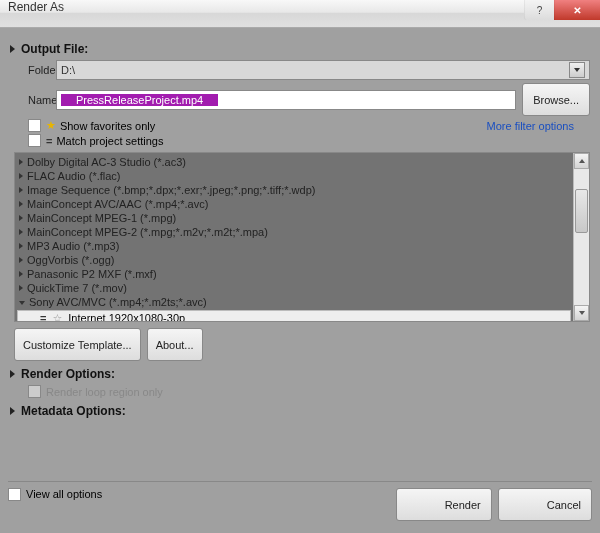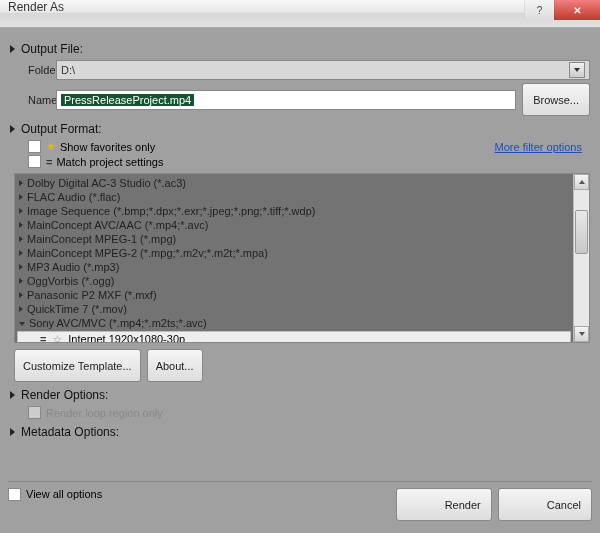--- a/index.html
+++ b/index.html
@@ -7,38 +7,38 @@
 
 .titlebar { height: 28px; background: linear-gradient(to bottom, #f8f8f8 0%, #e8e8e8 45%, #d8d8d8 50%, #e0e0e0 100%); border-bottom: 1px solid #aaa; display: flex; align-items: flex-start; padding-left: 8px; position: relative; }
 .titlebar .title { color: #333; font-size: 12px; }
 .titlebar .winctrls { position: absolute; right: 0; top: 0; height: 20px; display: flex; }
 .winbtn { width: 30px; height: 20px; display: flex; align-items: center; justify-content: center; font-size: 10px; color: #444; border-left: 1px solid rgba(0,0,0,0.05); }
 .winbtn.help { background: linear-gradient(to bottom, #f4f4f4, #dcdcdc); border-bottom-left-radius: 3px; }
 .winbtn.close { background: linear-gradient(to bottom, #f08080, #c0392b); color: #fff; font-weight: bold; border-bottom-right-radius: 0; width: 46px; }
 
 .content { width: 600px; height: calc(533px - 28px); background: #a0a0a0; padding: 8px 10px 6px 10px; position: relative; }
 
-.section-header { display: flex; align-items: center; font-weight: normal; font-size: 12px; color: #111; margin: 6px 0 4px 0; }
+.section-header { display: flex; align-items: center; font-weight: bold; font-size: 12px; color: #111; margin: 6px 0 4px 0; }
 .section-header .arrow { display: inline-block; width: 0; height: 0; border-top: 4px solid transparent; border-bottom: 4px solid transparent; border-left: 5px solid #222; margin-right: 6px; }
 
 .row { display: flex; align-items: center; margin: 3px 0; }
 .label { width: 46px; padding-left: 18px; color: #222; }
 .folder-input { flex: 1; height: 20px; background: #d8d8d8; border: 1px solid #888; padding: 0 4px; display: flex; align-items: center; color: #333; justify-content: space-between; }
 .dropdown-btn { width: 16px; height: 16px; background: linear-gradient(#f0f0f0,#ccc); border: 1px solid #888; display: flex; align-items: center; justify-content: center; }
 .drop-arrow { width: 0; height: 0; border-left: 3px solid transparent; border-right: 3px solid transparent; border-top: 4px solid #333; }
 .name-input { flex: 1; height: 20px; background: #fff; border: 1px solid #888; padding: 0 4px; display: flex; align-items: center; }
-.name-input .selected { background: #14532d; color: #fff; padding: 0 3px; }
+.name-input .selected { background: #a21caf; color: #fff; padding: 0 15px; }
 .btn { height: 33px; background: linear-gradient(#f5f5f5,#ddd); border: 1px solid #888; border-radius: 3px; padding: 0 10px; margin-left: 6px; font-size: 11px; color: #222; display: flex; align-items: center; }
 
 .filters { padding-left: 18px; margin: 3px 0 5px 0; }
 .filters .frow { display: flex; align-items: center; margin: 2px 0; }
 .checkbox { width: 13px; height: 13px; background: #fff; border: 1px solid #888; margin-right: 5px; }
 .star { color: #e8b500; font-size: 11px; margin-right: 4px; }
 .eq { font-weight: bold; margin-right: 4px; font-size: 11px; color: #333; }
-.link { color: #1a4fc0; text-decoration: underline; margin-left: auto; margin-right: 8px; }
+.link { color: #1a4fc0; margin-left: auto; margin-right: 16px; }
 
 .listbox { border: 1px solid #888; background: #737373; height: 170px; position: relative; overflow: hidden; margin-left: 4px; margin-right: 0; }
 .list-inner { position: absolute; top: 0; left: 0; right: 16px; bottom: 0; overflow: hidden; padding: 2px 0; }
 .list-item { display: flex; align-items: center; height: 14px; padding-left: 4px; font-size: 11px; color: #222; }
 .list-item .tri { display: inline-block; width: 0; height: 0; border-top: 3px solid transparent; border-bottom: 3px solid transparent; border-left: 4px solid #333; margin-right: 4px; }
 .list-item .tri.down { border-left: 3px solid transparent; border-right: 3px solid transparent; border-top: 4px solid #333; border-bottom: none; width: 0; height: 0; margin-top: 1px; }
 .sub-item { display: flex; align-items: center; height: 16px; padding-left: 22px; font-size: 11px; background: #eee; border: 1px solid #bbb; margin: 1px 2px 0 2px; }
 .sub-item .eq2 { font-weight: bold; margin-right: 6px; color: #333; }
 .sub-item .ostar { color: #999; margin-right: 6px; font-size: 11px; }
 .vscroll { position: absolute; right: 0; top: 0; bottom: 0; width: 16px; background: #e8e8e8; border-left: 1px solid #bbb; display: flex; flex-direction: column; }
@@ -88,24 +88,20 @@
   </div>
 
   <div class="row">
     <div class="label">Name:</div>
     <div class="name-input">
       <span class="selected">PressReleaseProject.mp4</span>
     </div>
     <div class="btn">Browse...</div>
   </div>
 
-  <div class="section-header">
-    <span class="arrow"></span>
-    <span>Output Format:</span>
-  </div>
 
   <div class="filters">
     <div class="frow">
       <div class="checkbox"></div>
       <span class="star">★</span>
       <span>Show favorites only</span>
       <a class="link">More filter options</a>
     </div>
     <div class="frow">
       <div class="checkbox"></div>

